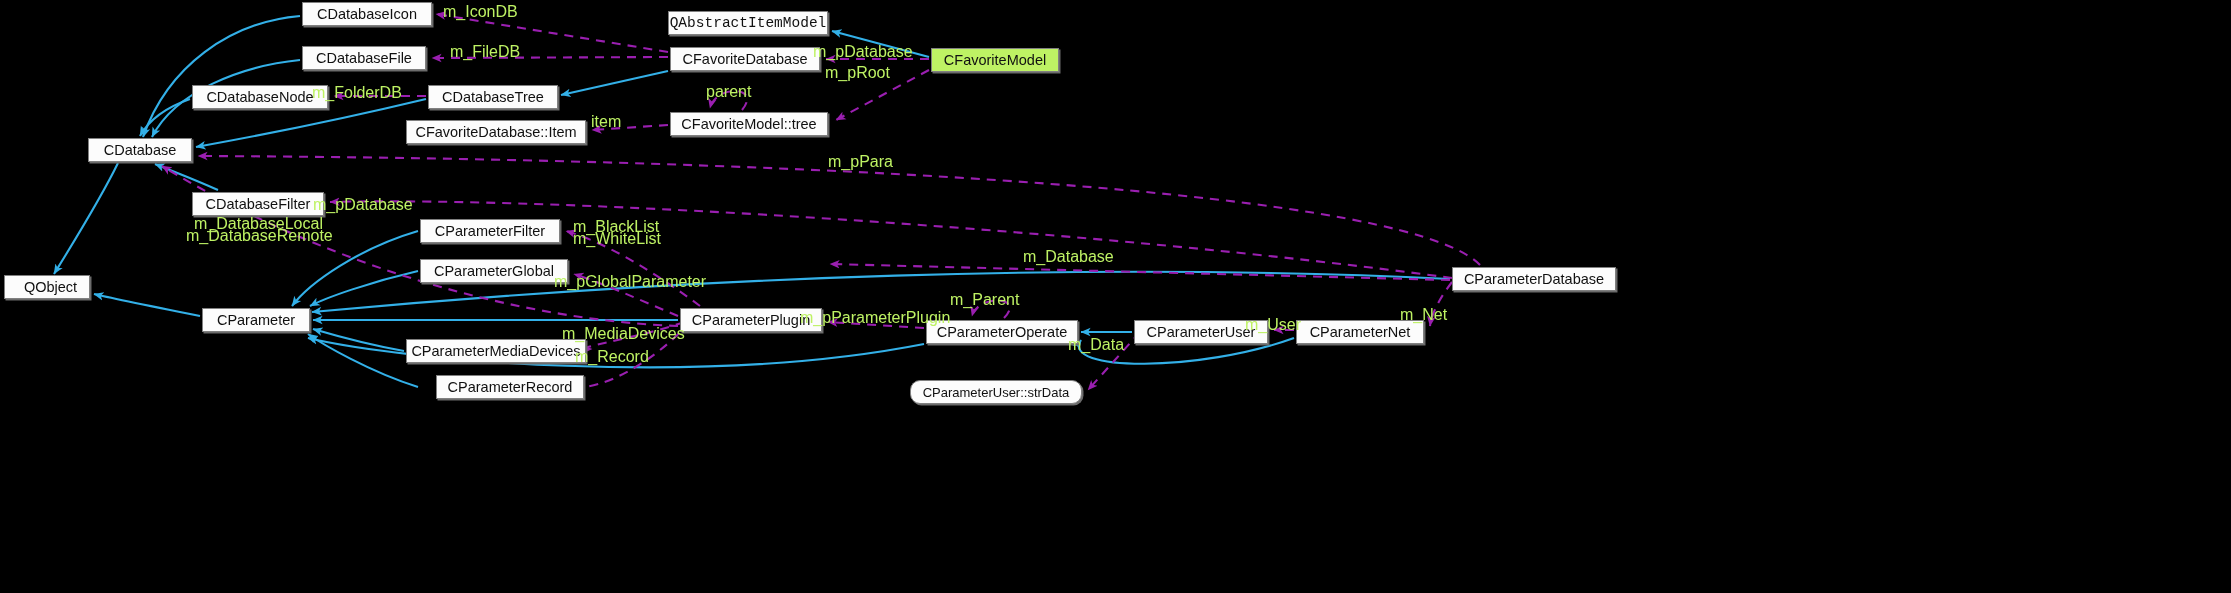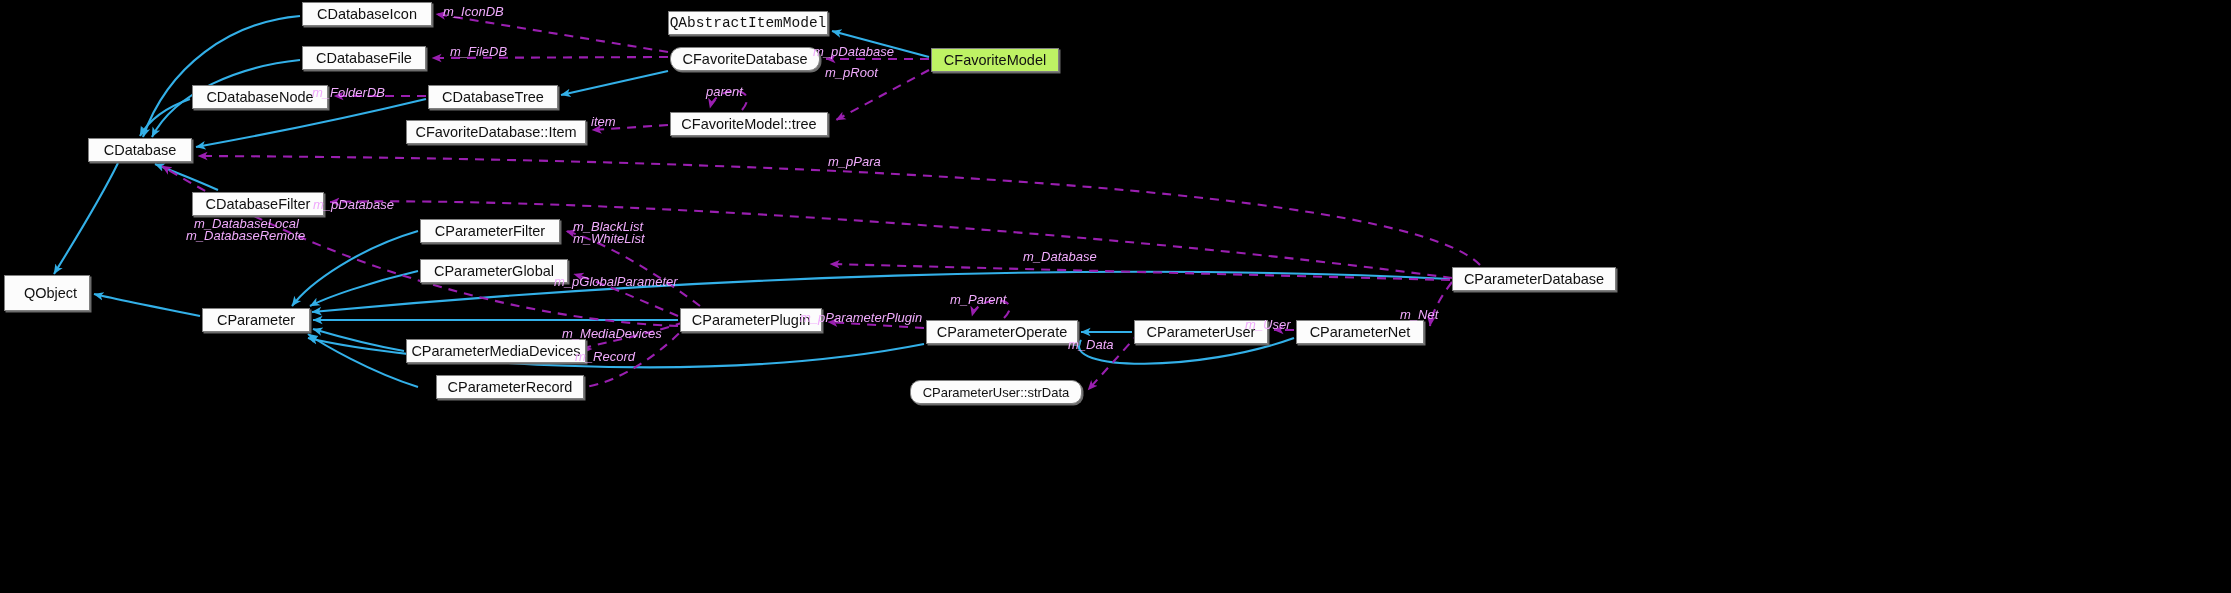--- a/index.html
+++ b/index.html
@@ -6,21 +6,21 @@
   html,body{margin:0;padding:0;background:#000;}
   #stage{position:relative;width:2231px;height:593px;background:#000;overflow:hidden;
          font-family:"Liberation Sans","DejaVu Sans",sans-serif;}
   #edges{position:absolute;left:0;top:0;width:2231px;height:593px;}
   .node{position:absolute;box-sizing:border-box;background:#fcfcfc;border:1px solid #808080;
         color:#101010;font-size:14.5px;line-height:1;white-space:nowrap;
         display:flex;align-items:center;justify-content:center;
         box-shadow:1.5px 1.5px 0 0 #6b6b6b;}
   .node.focus{background:#bef264;}
   .node.small{font-size:13px;border-radius:10px;}
-  .elabel{position:absolute;color:#f0abfc;font-size:13px;line-height:13px;white-space:nowrap;font-style:italic;}
+  .elabel{position:absolute;color:#bef264;font-size:16px;line-height:13px;white-space:nowrap;}
 </style>
 </head>
 <body>
 
 <div id="stage">
 
   <svg id="edges" viewBox="0 0 2231 593" xmlns="http://www.w3.org/2000/svg">
     <defs>
       <marker id="ah-blue" markerWidth="11" markerHeight="11" refX="9.6" refY="5.5" orient="auto" markerUnits="userSpaceOnUse">
         <path d="M0,1.2 L10,5.5 L0,9.8 L2.6,5.5 Z" fill="#33b0e8"></path>
@@ -72,31 +72,31 @@
       <path d="M684,322 C640,338 560,350 592,349"></path>
       <path d="M690,322 C650,366 600,390 574,387"></path>
       <path d="M1140,332 L1088,390"></path>
     </g>
   </svg>
 
   <div>
       <div class="node" style="left: 302px; top: 2px; width: 130px; height: 24px;">CDatabaseIcon</div>
       <div class="node" style="left: 668px; top: 11px; width: 160px; height: 24px; font-family: Liberation Mono, monospace;">QAbstractItemModel</div>
       <div class="node" style="left: 302px; top: 46px; width: 124px; height: 24px;">CDatabaseFile</div>
-      <div class="node" style="left: 670px; top: 47px; width: 150px; height: 24px; border-radius: 11px;">CFavoriteDatabase</div>
+      <div class="node" style="left: 670px; top: 47px; width: 150px; height: 24px;">CFavoriteDatabase</div>
       <div class="node focus" style="left: 931px; top: 48px; width: 128px; height: 24px;">CFavoriteModel</div>
       <div class="node" style="left: 192px; top: 85px; width: 136px; height: 24px;">CDatabaseNode</div>
       <div class="node" style="left: 428px; top: 85px; width: 130px; height: 24px;">CDatabaseTree</div>
       <div class="node" style="left: 406px; top: 120px; width: 180px; height: 24px;">CFavoriteDatabase::Item</div>
       <div class="node" style="left: 670px; top: 112px; width: 158px; height: 24px;">CFavoriteModel::tree</div>
       <div class="node" style="left: 88px; top: 138px; width: 104px; height: 24px;">CDatabase</div>
       <div class="node" style="left: 192px; top: 192px; width: 132px; height: 24px;">CDatabaseFilter</div>
       <div class="node" style="left: 420px; top: 219px; width: 140px; height: 24px;">CParameterFilter</div>
       <div class="node" style="left: 420px; top: 259px; width: 148px; height: 24px;">CParameterGlobal</div>
-      <div class="node" style="left: 4px; top: 275px; width: 86px; height: 36px; padding-left: 7px;">QObject</div>
+      <div class="node" style="left: 4px; top: 275px; width: 86px; height: 24px; padding-left: 7px;">QObject</div>
       <div class="node" style="left: 1452px; top: 267px; width: 164px; height: 24px;">CParameterDatabase</div>
       <div class="node" style="left: 202px; top: 308px; width: 108px; height: 24px;">CParameter</div>
       <div class="node" style="left: 680px; top: 308px; width: 142px; height: 24px; text-align: right;">CParameterPlugin</div>
       <div class="node" style="left: 926px; top: 320px; width: 152px; height: 24px;">CParameterOperate</div>
       <div class="node" style="left: 1134px; top: 320px; width: 134px; height: 24px;">CParameterUser</div>
       <div class="node" style="left: 1296px; top: 320px; width: 128px; height: 24px;">CParameterNet</div>
       <div class="node" style="left: 406px; top: 339px; width: 180px; height: 24px;">CParameterMediaDevices</div>
       <div class="node" style="left: 420px; top: 375px; width: 148px; height: 24px; margin-left: 16px;">CParameterRecord</div>
       <div class="node small" style="left: 910px; top: 380px; width: 172px; height: 24px;">CParameterUser::strData</div>
     </div>

